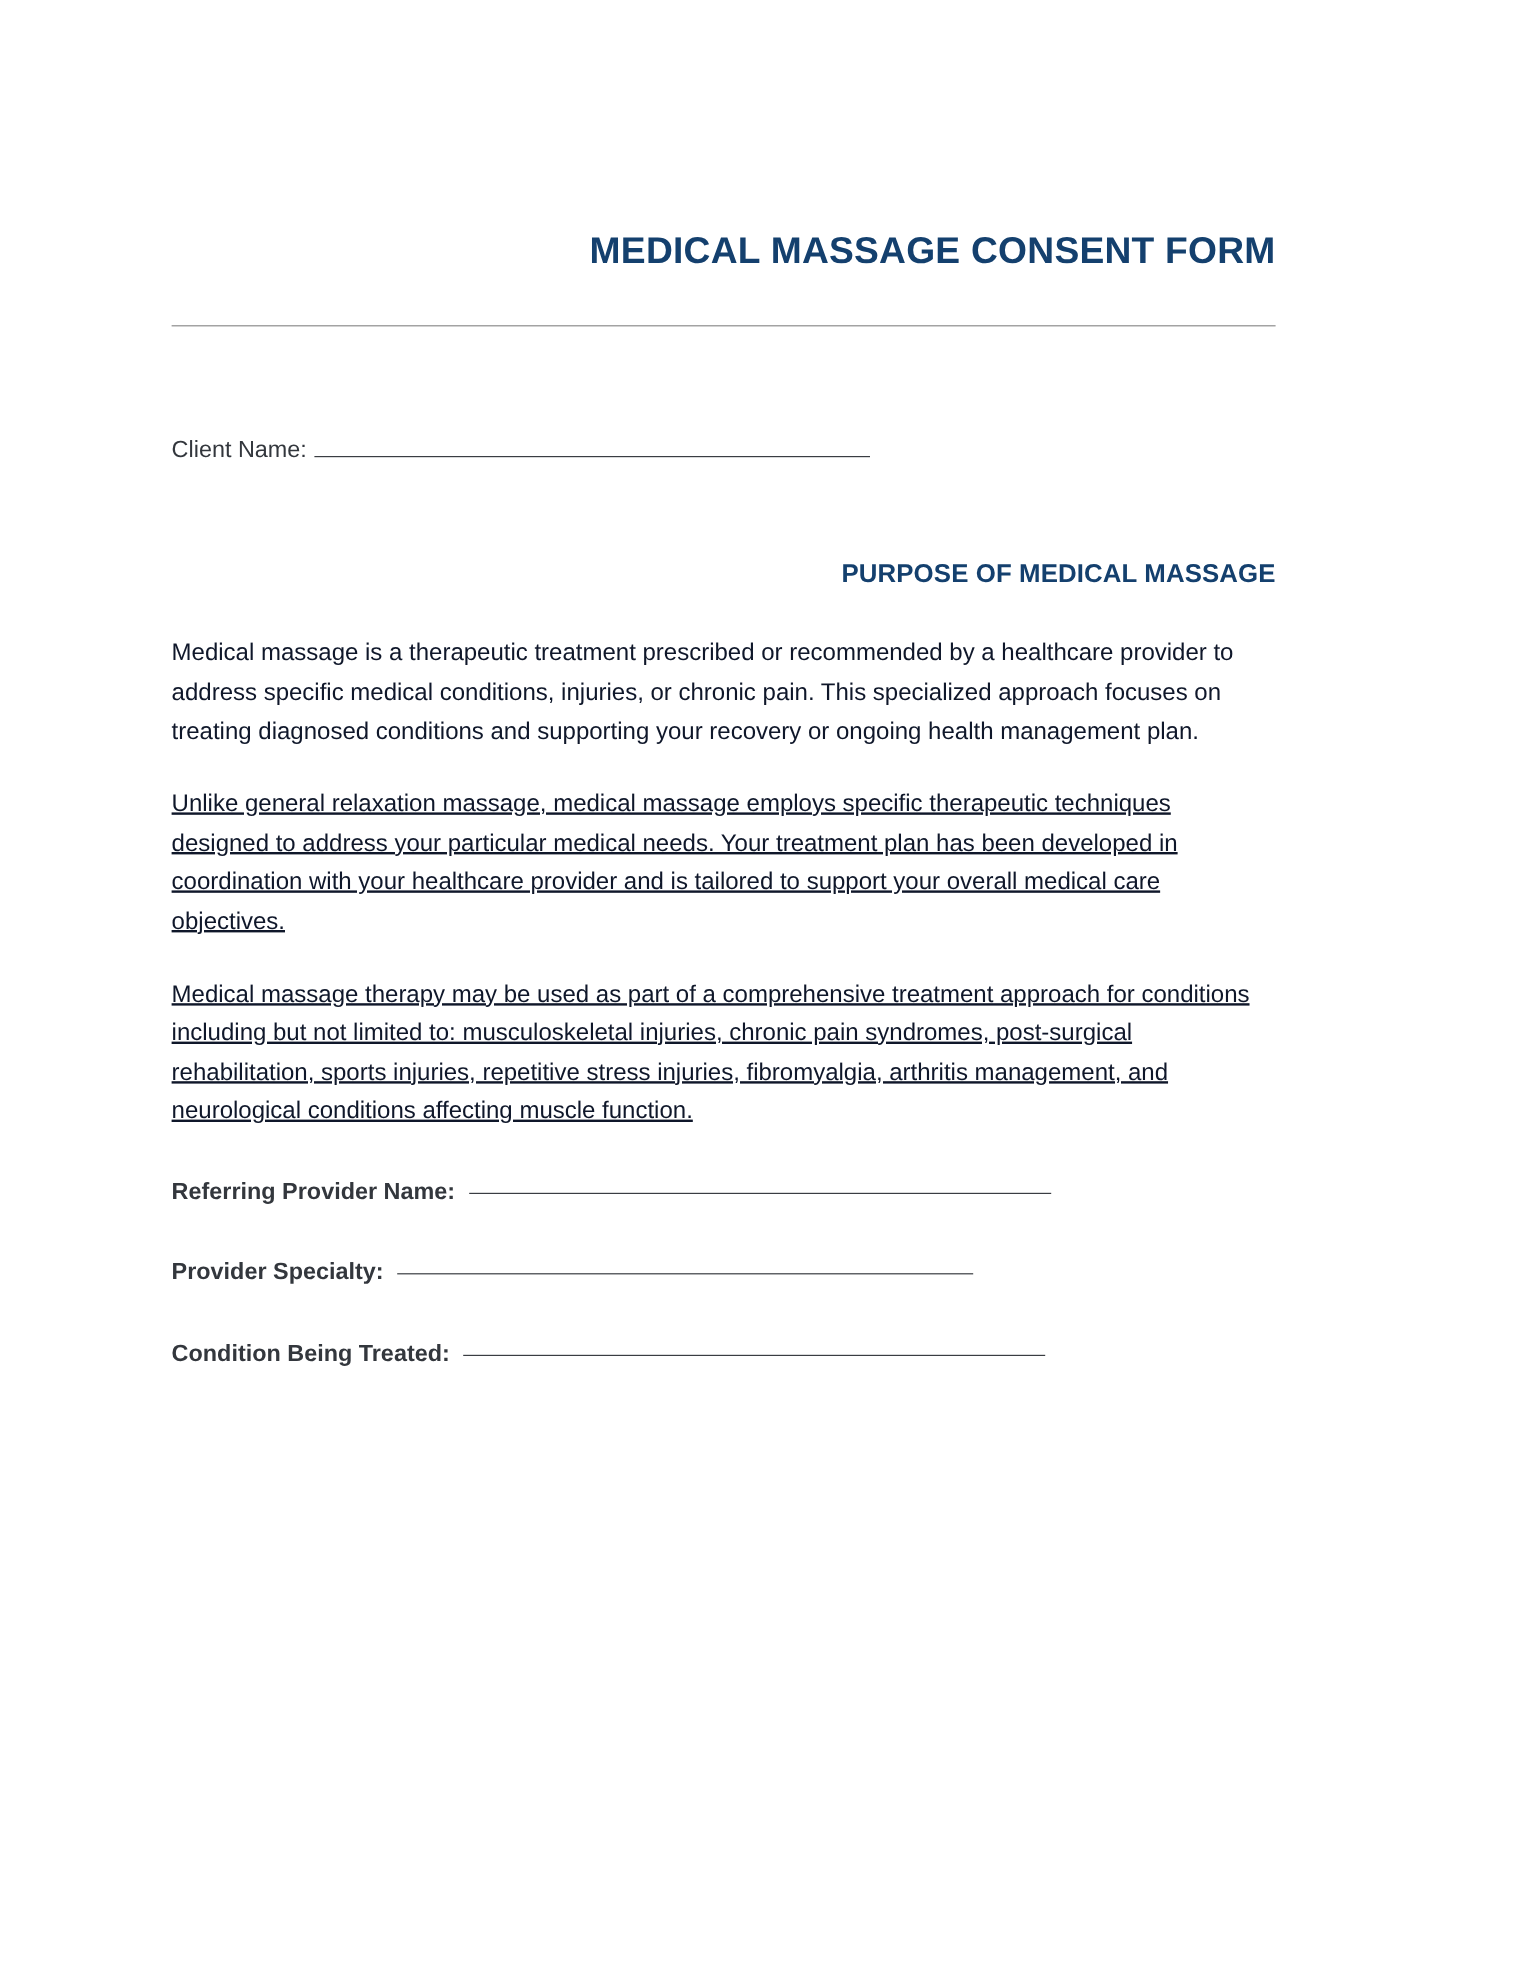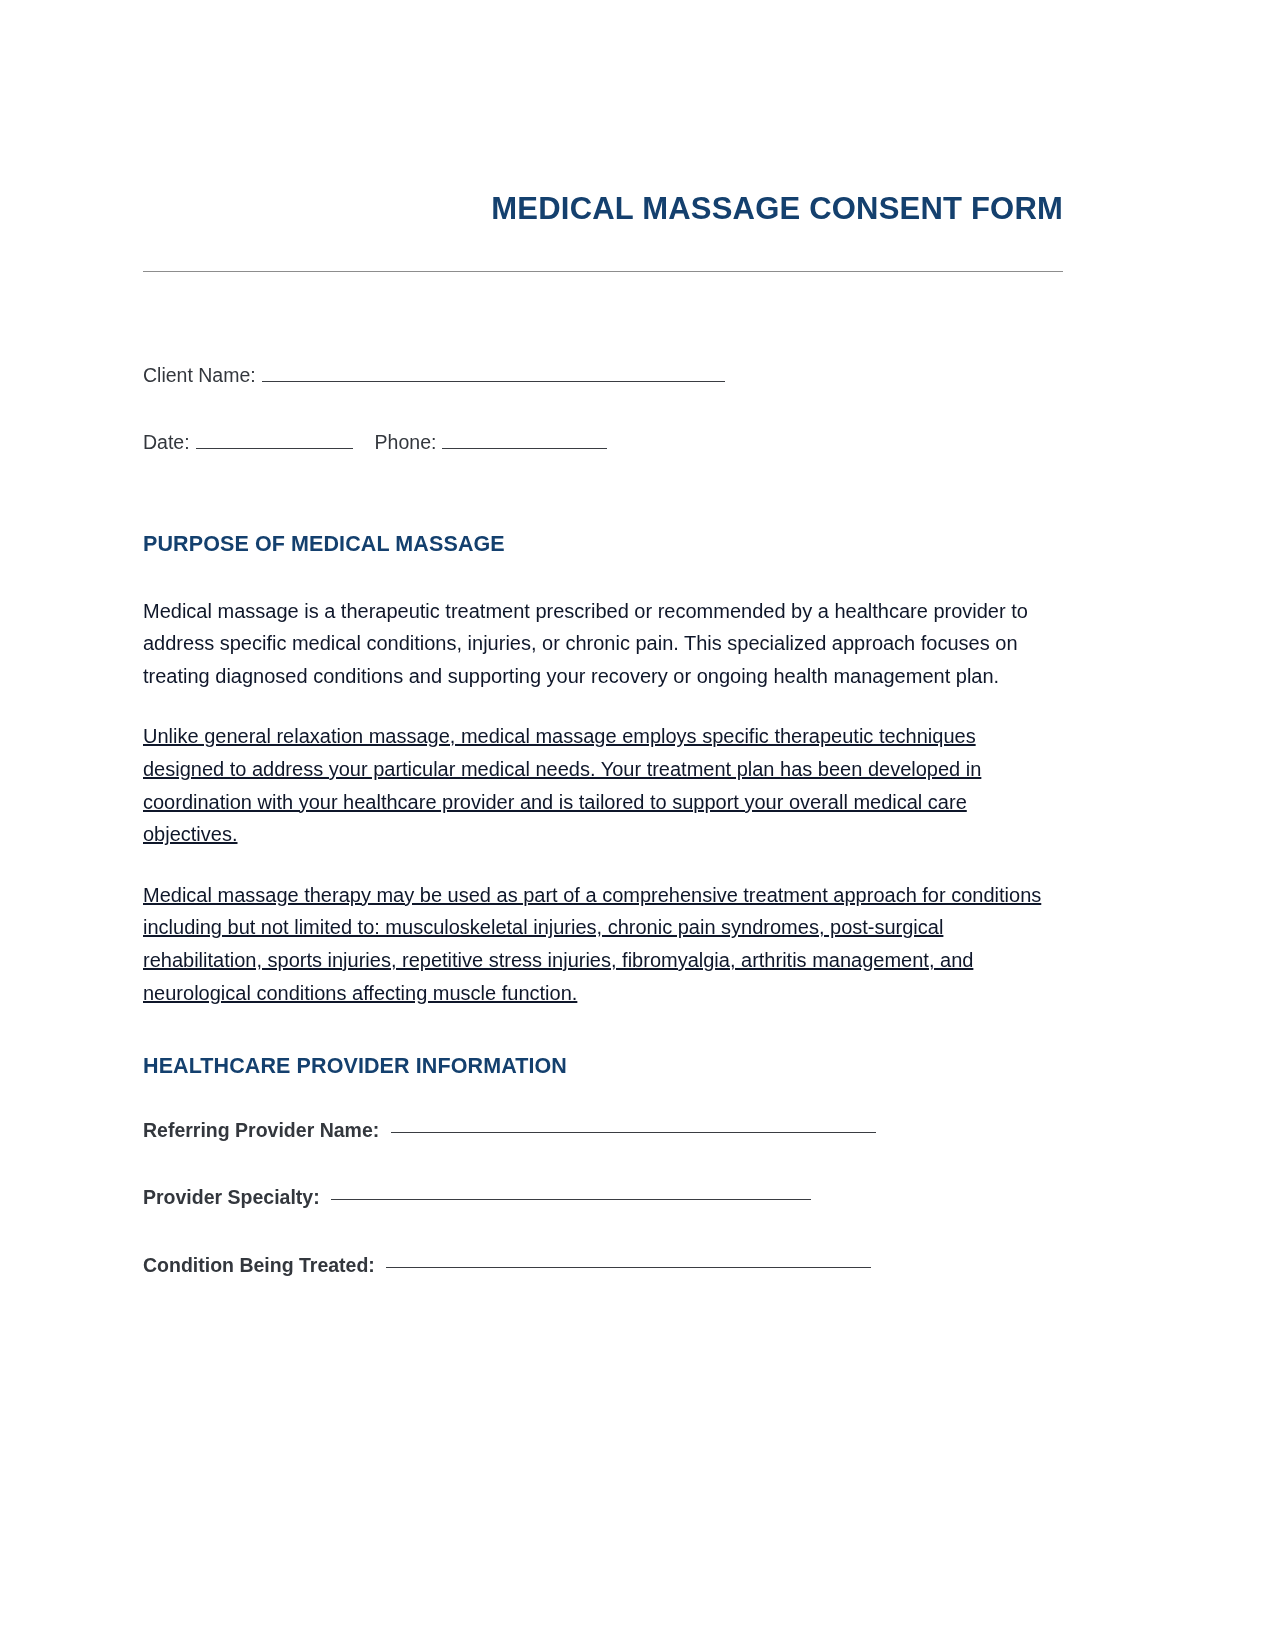--- a/index.html
+++ b/index.html
@@ -78,20 +78,21 @@
   .gap-inline      { display: inline-block; width: 22px; }
 
   
   .section-heading {
     font-size: 21.5px;
     font-weight: bold;
     color: #14406e;
     letter-spacing: 0.1px;
     margin: 0;
     line-height: 1.25;
+    text-align: right;
   }
   .heading-purpose   { margin-top: 76px; }
   .heading-provider  { margin-top: 44px; }
 
   
   .body-par {
     font-size: 20px;
     color: #0f172a;
     line-height: 1.63;
     margin: 0;
@@ -125,39 +126,31 @@
 
     <hr class="title-rule">
 
     <div class="client-block">
 
       <div class="field-row">
         <span class="field-label">Client Name:</span>
         <span class="blank-line blank-name"></span>
       </div>
 
-      <div class="field-row">
-        <span class="field-label">Date:</span>
-        <span class="blank-line blank-date"></span>
-        <span class="gap-inline"></span>
-        <span class="field-label">Phone:</span>
-        <span class="blank-line blank-phone"></span>
-      </div>
 
     </div>
 
     <h2 class="section-heading heading-purpose">PURPOSE OF MEDICAL MASSAGE</h2>
 
     <p class="body-par par-first">Medical massage is a therapeutic treatment prescribed or recommended by a healthcare provider to address specific medical conditions, injuries, or chronic pain. This specialized approach focuses on treating diagnosed conditions and supporting your recovery or ongoing health management plan.</p>
 
     <p class="body-par">Unlike general relaxation massage, medical massage employs specific therapeutic techniques designed to address your particular medical needs. Your treatment plan has been developed in coordination with your healthcare provider and is tailored to support your overall medical care objectives.</p>
 
     <p class="body-par">Medical massage therapy may be used as part of a comprehensive treatment approach for conditions including but not limited to: musculoskeletal injuries, chronic pain syndromes, post-surgical rehabilitation, sports injuries, repetitive stress injuries, fibromyalgia, arthritis management, and neurological conditions affecting muscle function.</p>
 
-    <h2 class="section-heading heading-provider">HEALTHCARE PROVIDER INFORMATION</h2>
 
     <div class="provider-block">
 
       <div class="provider-row">
         <span class="field-label">Referring Provider Name:</span>
         <span class="blank-line blank-refprov"></span>
       </div>
 
       <div class="provider-row">
         <span class="field-label">Provider Specialty:</span>

